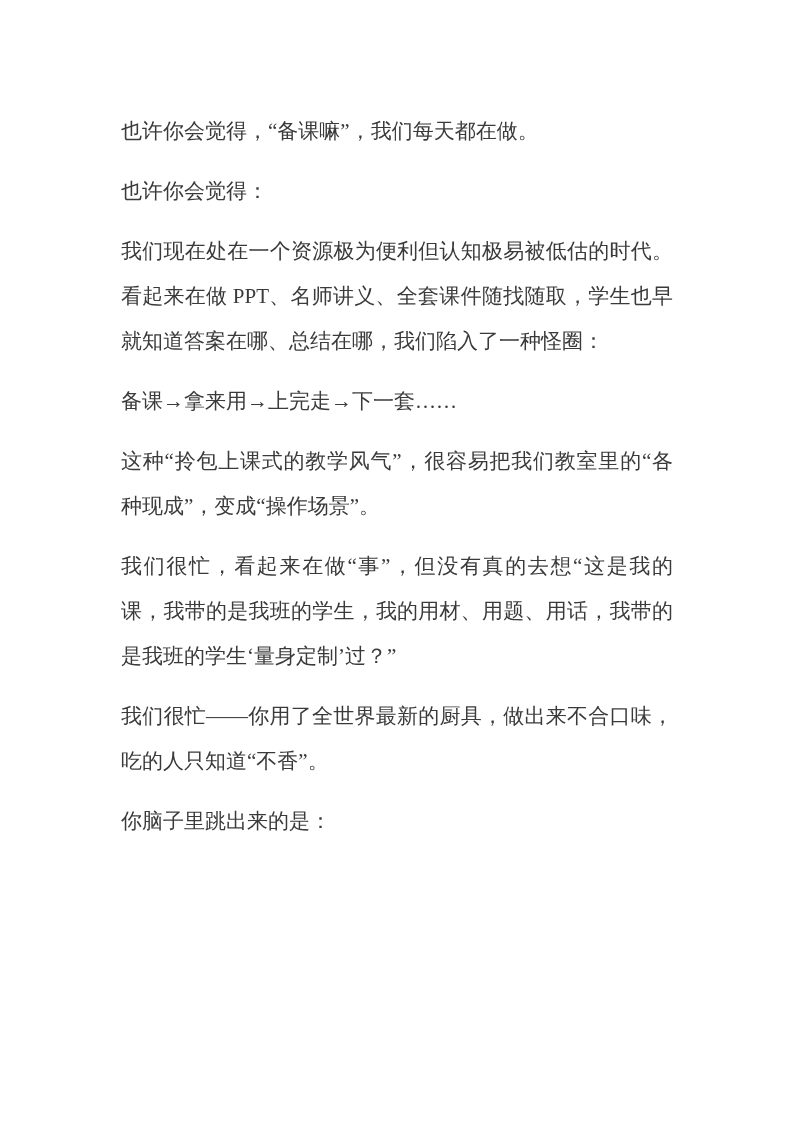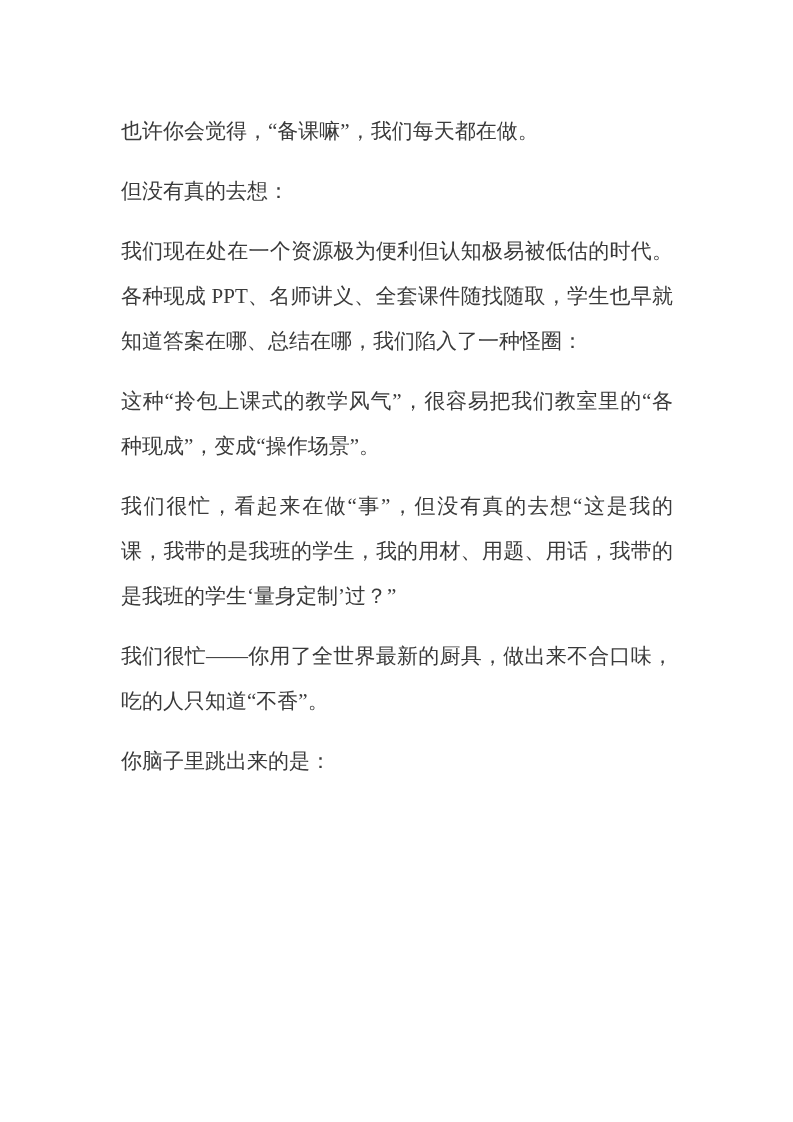--- a/index.html
+++ b/index.html
@@ -31,20 +31,21 @@
     text-justify: inter-character;
     word-break: break-all;
   }
 </style>
 </head>
 <body>
 
 <div class="page">
   <div class="content">
     <p>也许你会觉得，“备课嘛”，我们每天都在做。</p>
-    <p>但没有真的去想：</p>
-    <p>我们现在处在一个资源极为便利但认知极易被低估的时代。各种现成 PPT、名师讲义、全套课件随找随取，学生也早就知道答案在哪、总结在哪，我们陷入了一种怪圈：</p>
+    <p>也许你会觉得：</p>
+    <p>我们现在处在一个资源极为便利但认知极易被低估的时代。看起来在做 PPT、名师讲义、全套课件随找随取，学生也早就知道答案在哪、总结在哪，我们陷入了一种怪圈：</p>
+    <p>备课→拿来用→上完走→下一套……</p>
     <p>这种“拎包上课式的教学风气”，很容易把我们教室里的“各种现成”，变成“操作场景”。</p>
     <p>我们很忙，看起来在做“事”，但没有真的去想“这是我的课，我带的是我班的学生，我的用材、用题、用话，我带的是我班的学生‘量身定制’过？”</p>
     <p>我们很忙——你用了全世界最新的厨具，做出来不合口味，吃的人只知道“不香”。</p>
     <p>你脑子里跳出来的是：</p>
   </div>
 </div>
 
 </body></html>

